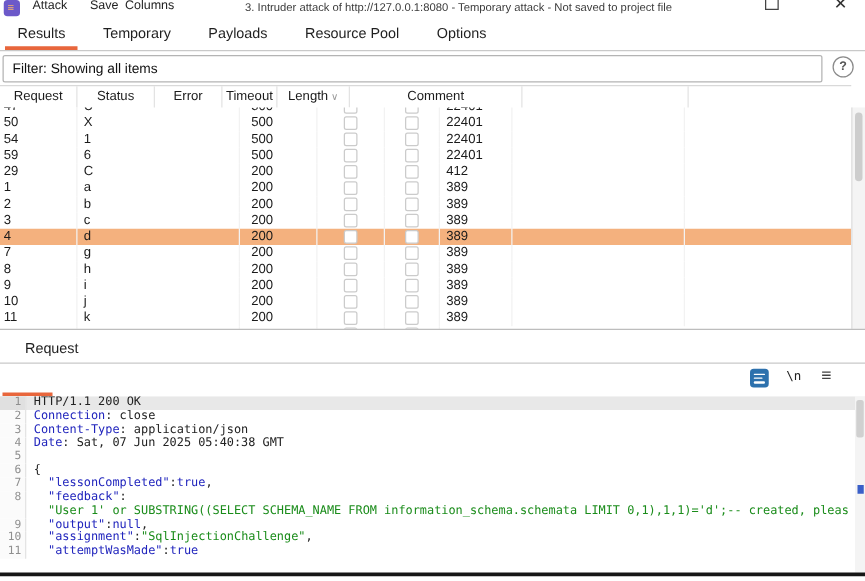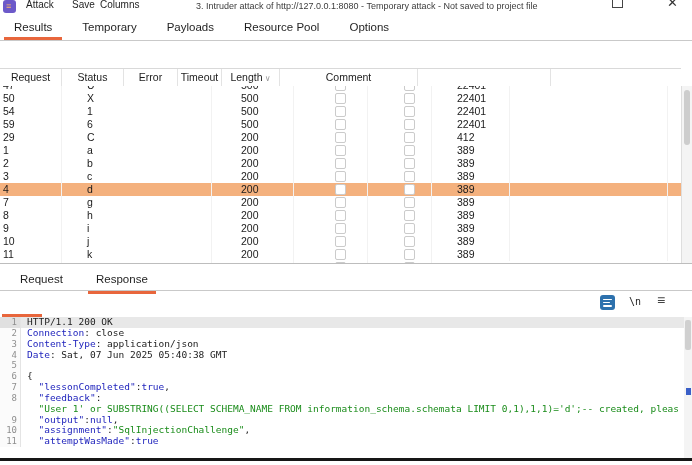--- a/index.html
+++ b/index.html
@@ -26,21 +26,21 @@
   .filterbox{position:absolute;left:2px;top:3px;width:654px;height:20px;border:1px solid #b4b4b4;border-radius:2px;background:#fff;}
   .filterbox span{position:absolute;left:7px;top:4px;font-size:11px;color:#111;}
   .helpicon{position:absolute;left:666px;top:4px;width:15px;height:15px;border:1.4px solid #8a8a8a;border-radius:50%;
             color:#555;font-size:10px;text-align:center;line-height:15px;font-weight:bold;}
 
   
   .thead{position:absolute;left:0;top:68px;width:681px;height:18px;border-top:1px solid #d9d9d9;border-bottom:1px solid #cfcfcf;display:flex;background:#fff;}
   .th{font-size:10.5px;color:#1c1c1c;text-align:center;line-height:17px;border-right:1px solid #e3e3e3;box-sizing:border-box;white-space:nowrap;overflow:hidden;}
   .sortglyph{color:#9a9a9a;font-size:8px;}
   .tbody{position:absolute;left:0;top:86px;width:681px;height:177px;overflow:hidden;background:#fff;}
-  .row{display:flex;height:13px;align-items:flex-end;gap:20px;}
+  .row{display:flex;height:13px;align-items:flex-end;}
   .row.sel{background:var(--selbg);}
   .td{font-size:10.5px;color:#1a1a1a;box-sizing:border-box;border-right:1px solid #f2f2f2;height:13px;line-height:13px;white-space:nowrap;overflow:hidden;}
   .td.c-req{padding-left:3px;}
   .td.c-pay{padding-left:5px;}
   .td.c-sta{padding-left:9px;}
   .td.c-len{padding-left:5px;}
   .td.cbcell{display:flex;align-items:center;justify-content:center;}
   .cb{width:9px;height:9px;border:1.4px solid #cbcbcb;border-radius:2px;background:#fff;}
   .vscroll{position:absolute;left:681px;top:86px;width:11px;height:177px;background:#f4f4f4;border-left:1px solid #dedede;box-sizing:border-box;}
   .vthumb{position:absolute;left:2px;top:4px;width:6px;height:55px;background:#cdcdcd;border-radius:3px;}
@@ -98,20 +98,26 @@
   </div>
 
   <div class="tabbar">
       <div class="mtab active">Results</div>
       <div class="mtab">Temporary</div>
       <div class="mtab">Payloads</div>
       <div class="mtab">Resource Pool</div>
       <div class="mtab">Options</div>
     </div>
 
+  <div class="filterrow">
+    <div class="filterbox">
+      <span>Filter: Showing all items</span>
+    </div>
+    <div class="helpicon">?</div>
+  </div>
 
   <div class="thead">
       <div class="th" style="width: 62px;">Request</div>
       <div class="th" style="width: 62px;">Status</div>
       <div class="th" style="width: 54px;">Error</div>
       <div class="th" style="width: 44px;">Timeout</div>
       <div class="th" style="width: 58px;">Length<span class="sortglyph"> ∨</span></div>
       <div class="th" style="width: 138px;">Comment</div>
       <div class="th" style="width: 133px;"></div>
     </div>
@@ -311,21 +317,20 @@
         </div>
       </div>
     </div>
   <div class="vscroll">
       <div class="vthumb"></div>
     </div>
   <div class="tsplit"></div>
 
   <div class="etabs">
       <div class="etab" style="left: 12px;">Request</div>
-      <div class="etab active" style="left: 88px;">Response</div>
     </div>
 
   <div class="etoolbar">
     <div class="blueicon">
         <i></i>
         <i></i>
         <i></i>
       </div>
     <div class="nlicon">\n</div>
     <div class="hambicon">≡</div>

